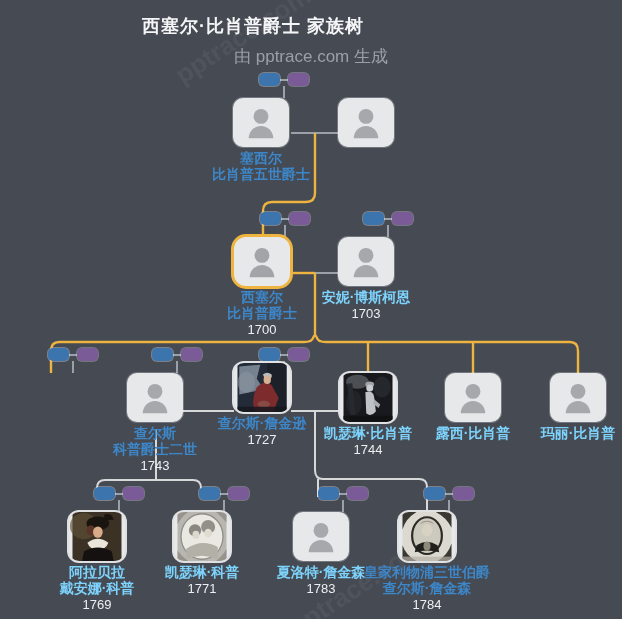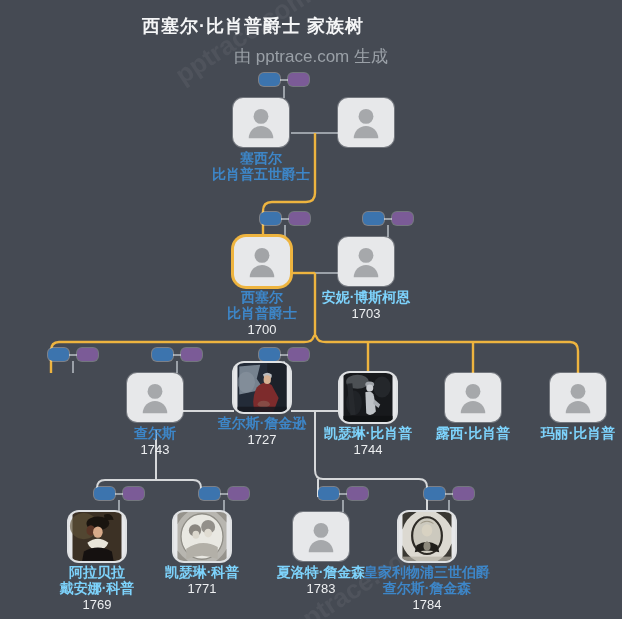--- a/index.html
+++ b/index.html
@@ -168,20 +168,21 @@
 
   <div class="person male" style="left:127px;top:373px;">
     <div class="avatar">
       <svg viewBox="0 0 56 56">
           <circle cx="28" cy="21" r="8.5" fill="#a6a8ab"></circle>
           <path d="M14 46 A14 14 0 0 1 42 46 Z" fill="#a6a8ab"></path>
         </svg>
     </div>
     <div class="plabel">
         <div class="pname">查尔斯</div>
+        <div class="pname">科普爵士二世</div>
         <div class="pyear">1743</div>
       </div>
   </div>
 
   <div class="person male" style="left:234px;top:363px;border-radius:10px;">
     <div class="avatar portrait">
       <svg viewBox="0 0 56 56">
         <rect width="56" height="56" fill="#232b38"></rect>
         <path d="M2 4 L26 2 L22 18 L30 30 L2 36 Z" fill="#76828f"></path>
         <ellipse cx="10" cy="22" rx="10" ry="12" fill="#8d98a3" opacity="0.55"></ellipse>

